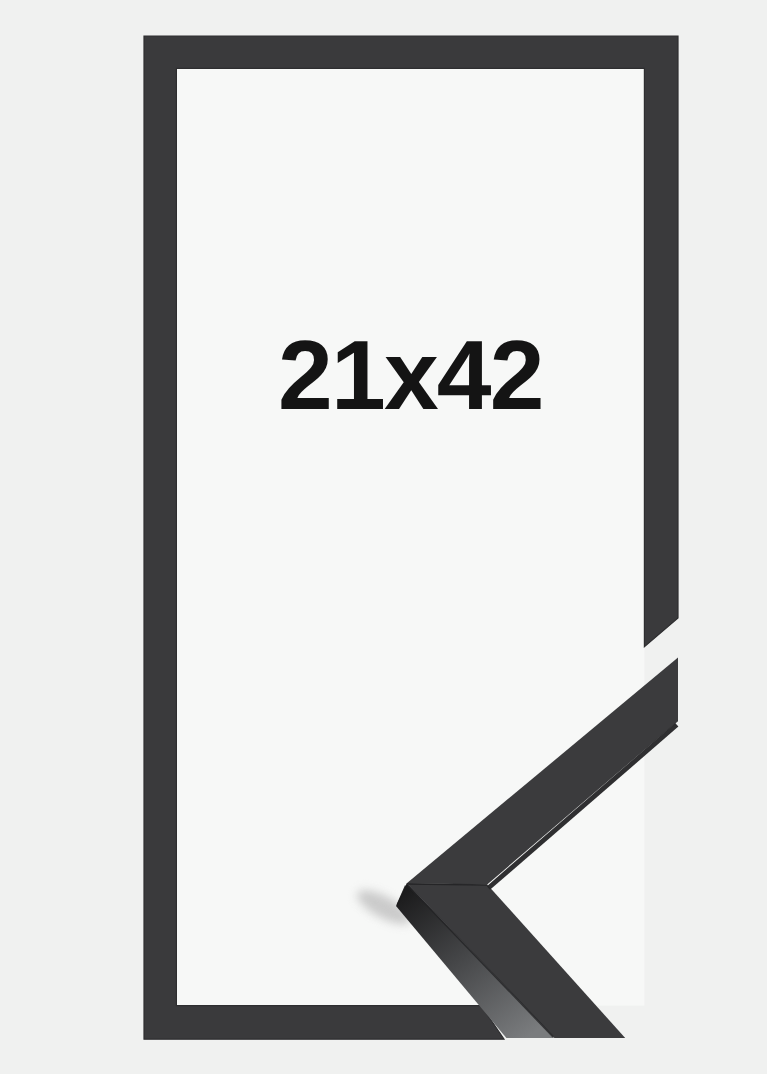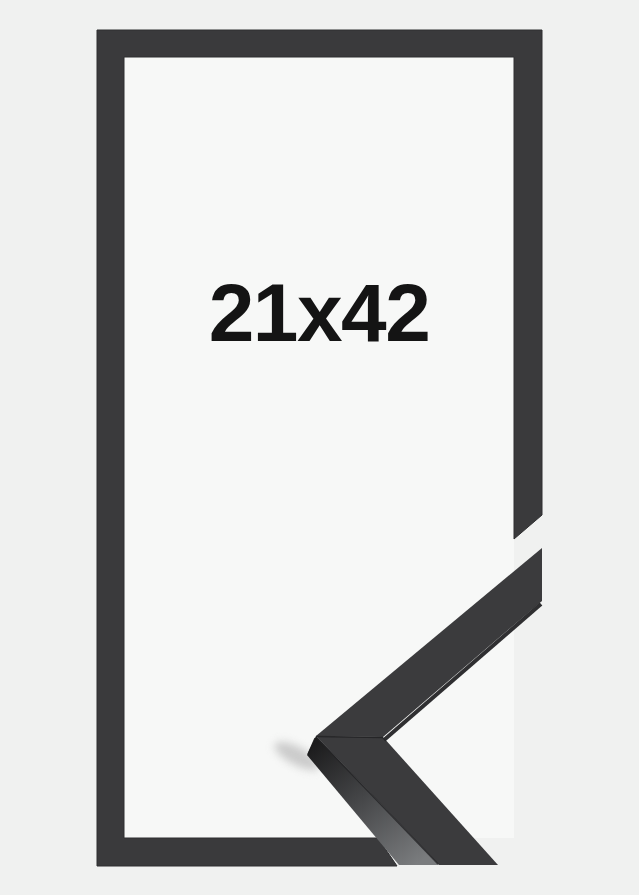--- a/index.html
+++ b/index.html
@@ -10,20 +10,21 @@
     width: 639px;
     height: 895px;
     overflow: hidden;
     background: #f0f1f0;
     font-family: "Liberation Sans", sans-serif;
   }
   .stage {
     position: relative;
     width: 525px;
     height: 895px;
+    margin-left: 23px;
   }
   .stage svg {
     display: block;
     width: 639px;
     height: 895px;
   }
   .size-label {
     font-family: "Liberation Sans", "DejaVu Sans", sans-serif;
     font-weight: 700;
     font-size: 82px;

